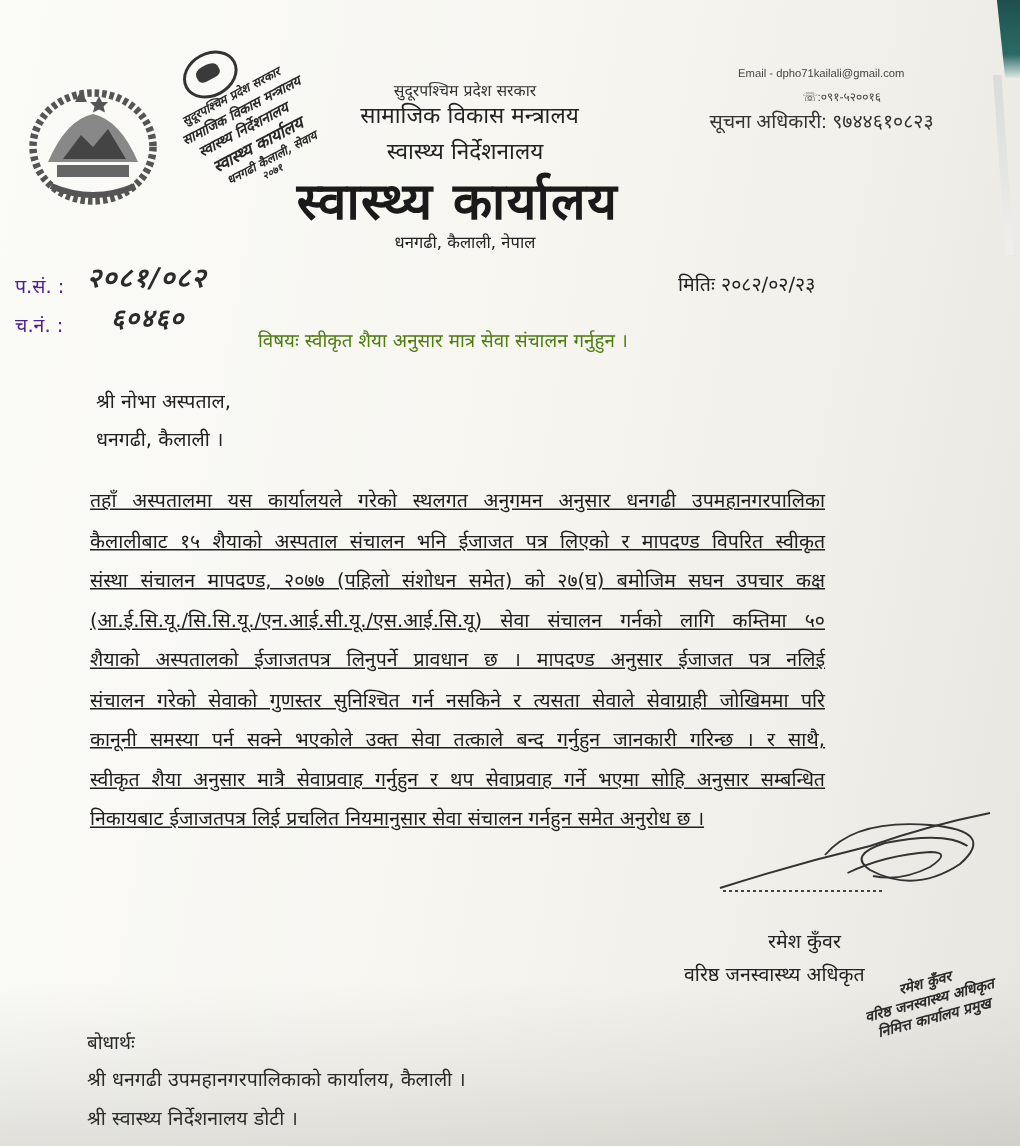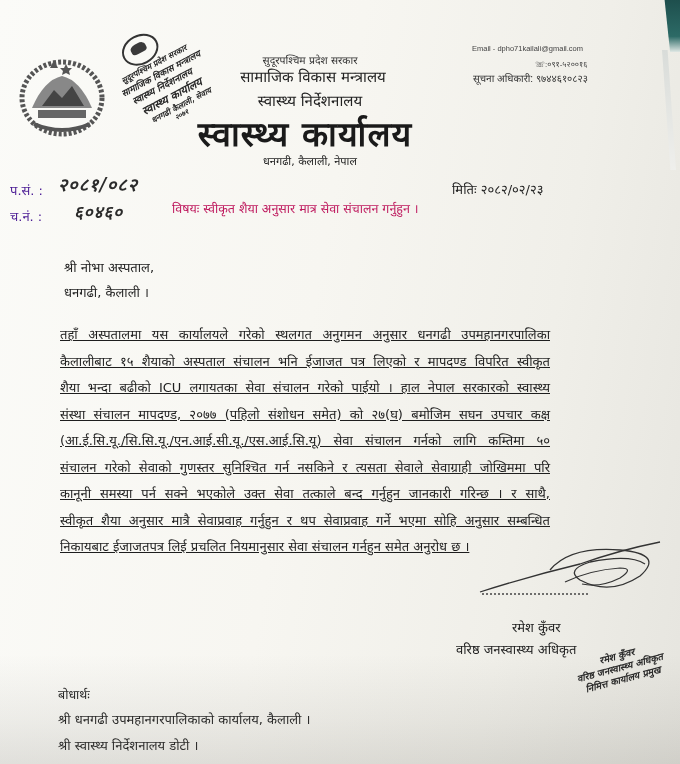--- a/index.html
+++ b/index.html
@@ -48,30 +48,30 @@
       position: absolute; white-space: nowrap; font-style: italic; font-weight: bold;
       font-family: "DejaVu Serif", serif;
     }
     .hdr { text-align: center; white-space: nowrap; }
     .gov { left: 220px; top: 53px; width: 180px; font-size: 10.5px; color: #333; }
     .ministry { left: 208px; top: 66px; width: 210px; font-size: 15px; color: #222; }
     .directorate { left: 215px; top: 90px; width: 190px; font-size: 15px; color: #222; }
     .office { left: 150px; top: 110px; width: 310px; font-size: 34px; font-weight: bold; color: #1a1a1a; letter-spacing: 1px; font-family: "DejaVu Serif", serif; }
     .address { left: 240px; top: 153px; width: 140px; font-size: 11px; color: #222; }
     .contact { font-family: "Liberation Sans", sans-serif; color: #444; white-space: nowrap; }
-    .email { left: 472px; top: 44px; font-size: 7.5px; text-align: center; }
+    .email { left: 492px; top: 44px; font-size: 7.5px; text-align: center; }
     .phone { left: 535px; top: 58px; font-size: 8px; }
-    .info { left: 473px; top: 71px; font-size: 10px; color: #333; }
+    .info { left: 473px; top: 71px; font-size: 13px; color: #333; }
     .ref-label { font-size: 13px; color: #4c1d95; white-space: nowrap; }
     .hand {
       font-family: "DejaVu Serif", serif; font-style: italic; color: #2b2b2b;
       font-size: 18px; letter-spacing: 1px; font-weight: bold;
     }
     .date { left: 452px; top: 180px; font-size: 13px; color: #222; white-space: nowrap; }
-    .subject { left: 172px; top: 200px; font-size: 12.5px; color: #be185d; white-space: nowrap; }
+    .subject { left: 172px; top: 218px; font-size: 12.5px; color: #4d7c0f; white-space: nowrap; }
     .addressee { left: 64px; font-size: 13px; color: #222; white-space: nowrap; }
     .body-text {
       left: 60px; top: 322px; width: 490px;
       font-size: 13px; line-height: 26.5px; color: #1e1e1e;
       text-align: justify;
     }
     .body-text span { display: block; white-space: nowrap; text-align-last: justify; text-decoration: underline; }
     .body-text span.last { text-align-last: left; }
     .sign-name { left: 512px; top: 618px; font-size: 13px; color: #222; white-space: nowrap; }
     .sign-title { left: 456px; top: 640px; font-size: 13px; color: #222; white-space: nowrap; }
@@ -130,23 +130,23 @@
 
 <div class="abs date">मितिः २०८२/०२/२३</div>
 <div class="abs subject">विषयः स्वीकृत शैया अनुसार मात्र सेवा संचालन गर्नुहुन ।</div>
 
 <div class="abs addressee" style="top:258px;">श्री नोभा अस्पताल,</div>
 <div class="abs addressee" style="top:283px;">धनगढी, कैलाली ।</div>
 
 <div class="abs body-text">
   <span>तहाँ अस्पतालमा यस कार्यालयले गरेको स्थलगत अनुगमन अनुसार धनगढी उपमहानगरपालिका</span>
   <span>कैलालीबाट १५ शैयाको अस्पताल संचालन भनि ईजाजत पत्र लिएको र मापदण्ड विपरित स्वीकृत</span>
-  <span>शैया भन्दा बढीको ICU लगायतका सेवा संचालन गरेको पाईयो । हाल नेपाल सरकारको स्वास्थ्य</span>
   <span>संस्था संचालन मापदण्ड, २०७७ (पहिलो संशोधन समेत) को २७(घ) बमोजिम सघन उपचार कक्ष</span>
   <span>(आ.ई.सि.यू./सि.सि.यू./एन.आई.सी.यू./एस.आई.सि.यू) सेवा संचालन गर्नको लागि कम्तिमा ५०</span>
+  <span>शैयाको अस्पतालको ईजाजतपत्र लिनुपर्ने प्रावधान छ । मापदण्ड अनुसार ईजाजत पत्र नलिई</span>
   <span>संचालन गरेको सेवाको गुणस्तर सुनिश्चित गर्न नसकिने र त्यसता सेवाले सेवाग्राही जोखिममा परि</span>
   <span>कानूनी समस्या पर्न सक्ने भएकोले उक्त सेवा तत्काले बन्द गर्नुहुन जानकारी गरिन्छ । र साथै,</span>
   <span>स्वीकृत शैया अनुसार मात्रै सेवाप्रवाह गर्नुहुन र थप सेवाप्रवाह गर्ने भएमा सोहि अनुसार सम्बन्धित</span>
   <span class="last">निकायबाट ईजाजतपत्र लिई प्रचलित नियमानुसार सेवा संचालन गर्नहुन समेत अनुरोध छ ।</span>
 </div>
 
 <div class="abs signature">
   <svg width="210" height="60" viewBox="0 0 210 60">
     <path d="M10 52 Q60 36 110 24 Q150 10 190 2" fill="none" stroke="#333" stroke-width="1.3"></path>
     <path d="M80 30 Q100 6 150 10 Q195 14 170 36 Q140 56 110 40 Q95 30 120 22 Q160 14 175 24" fill="none" stroke="#333" stroke-width="1.3"></path>

